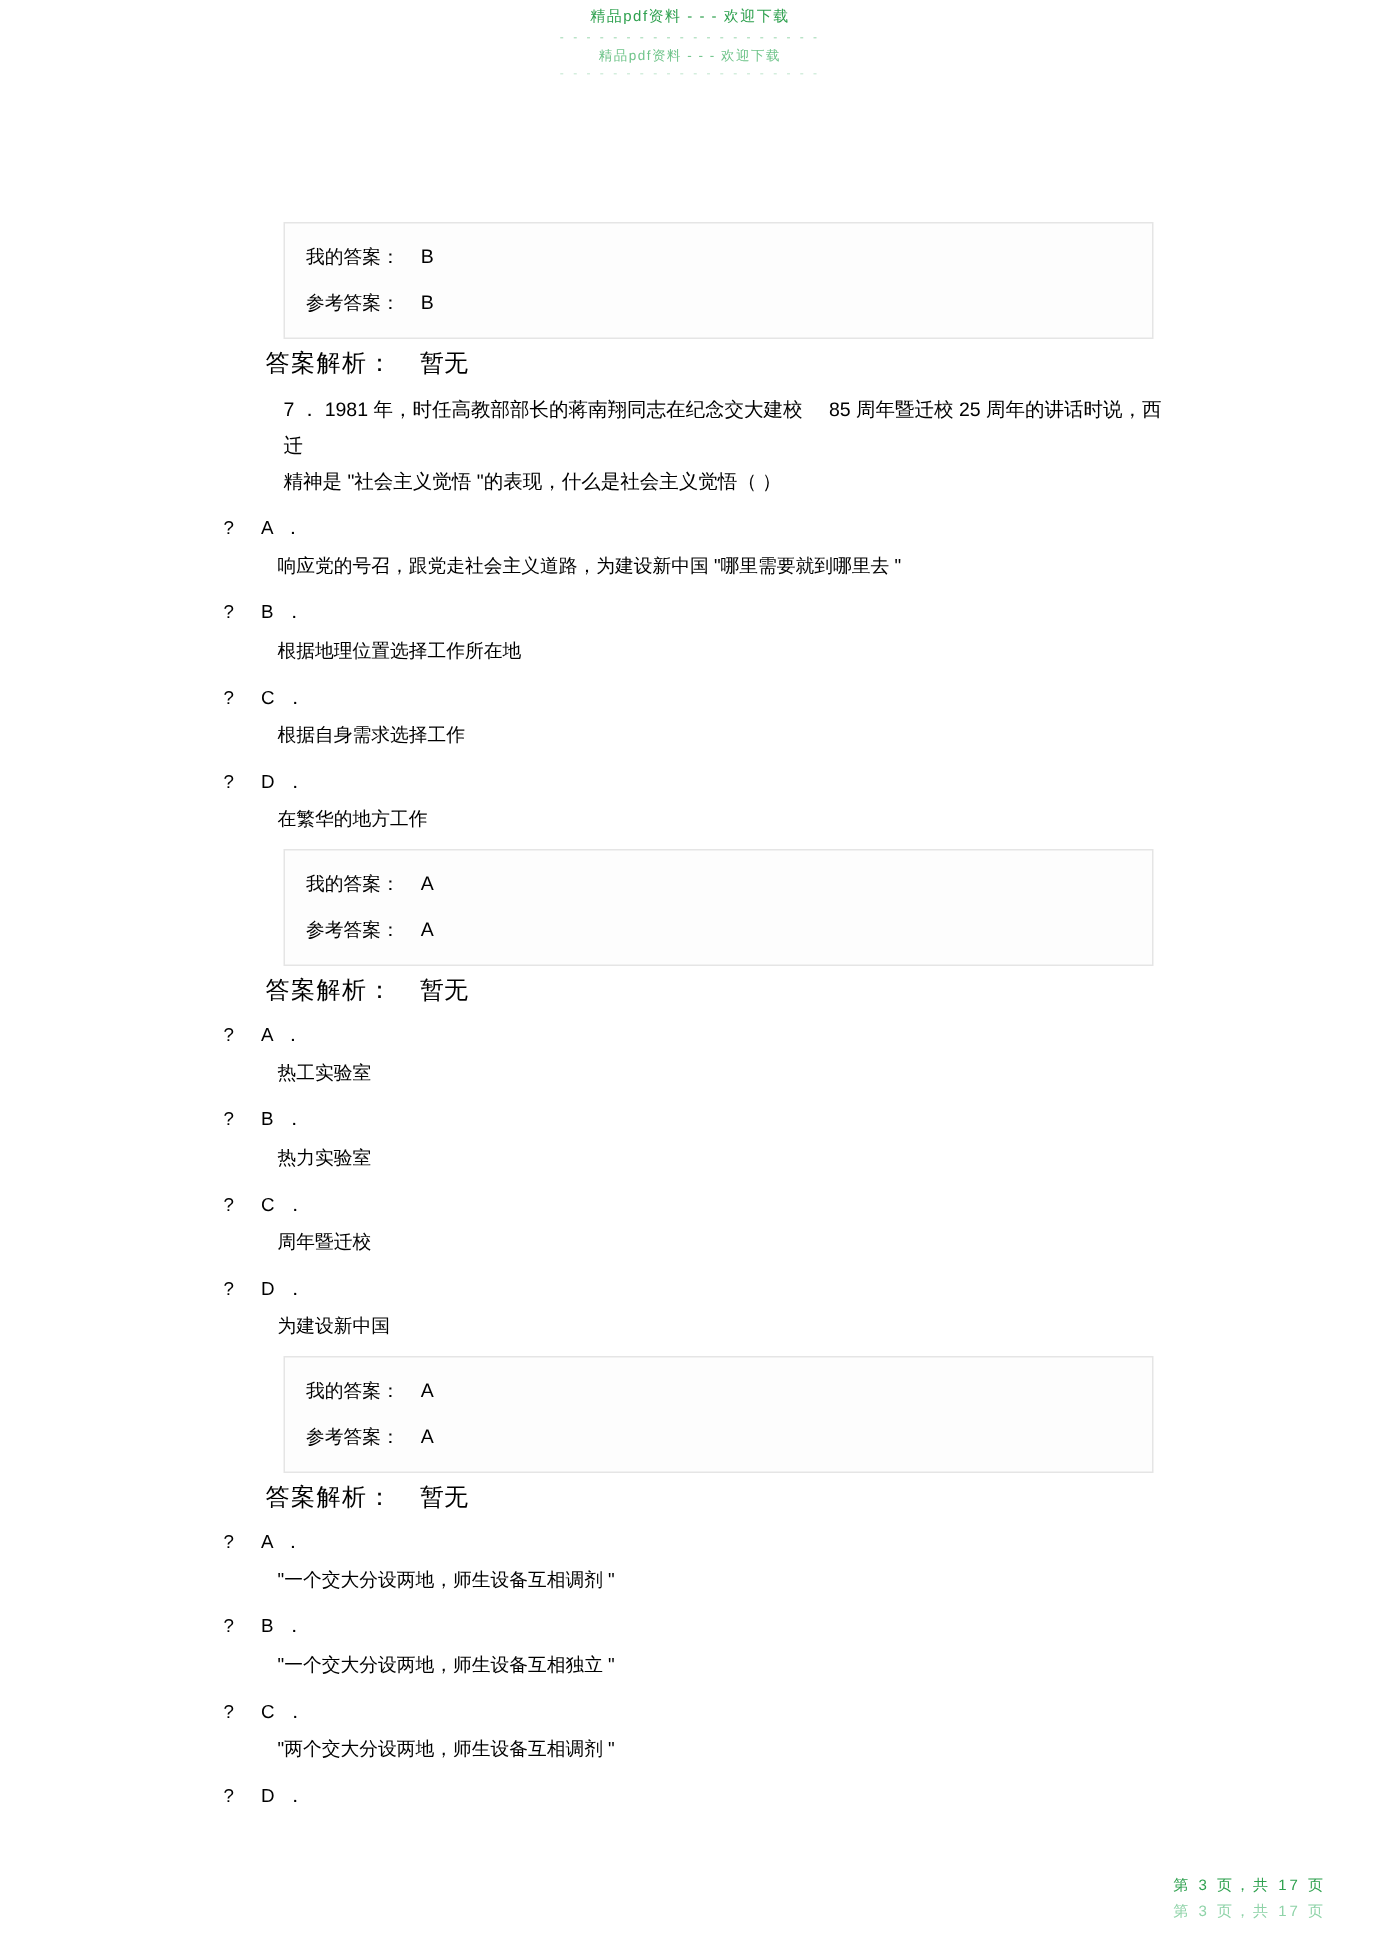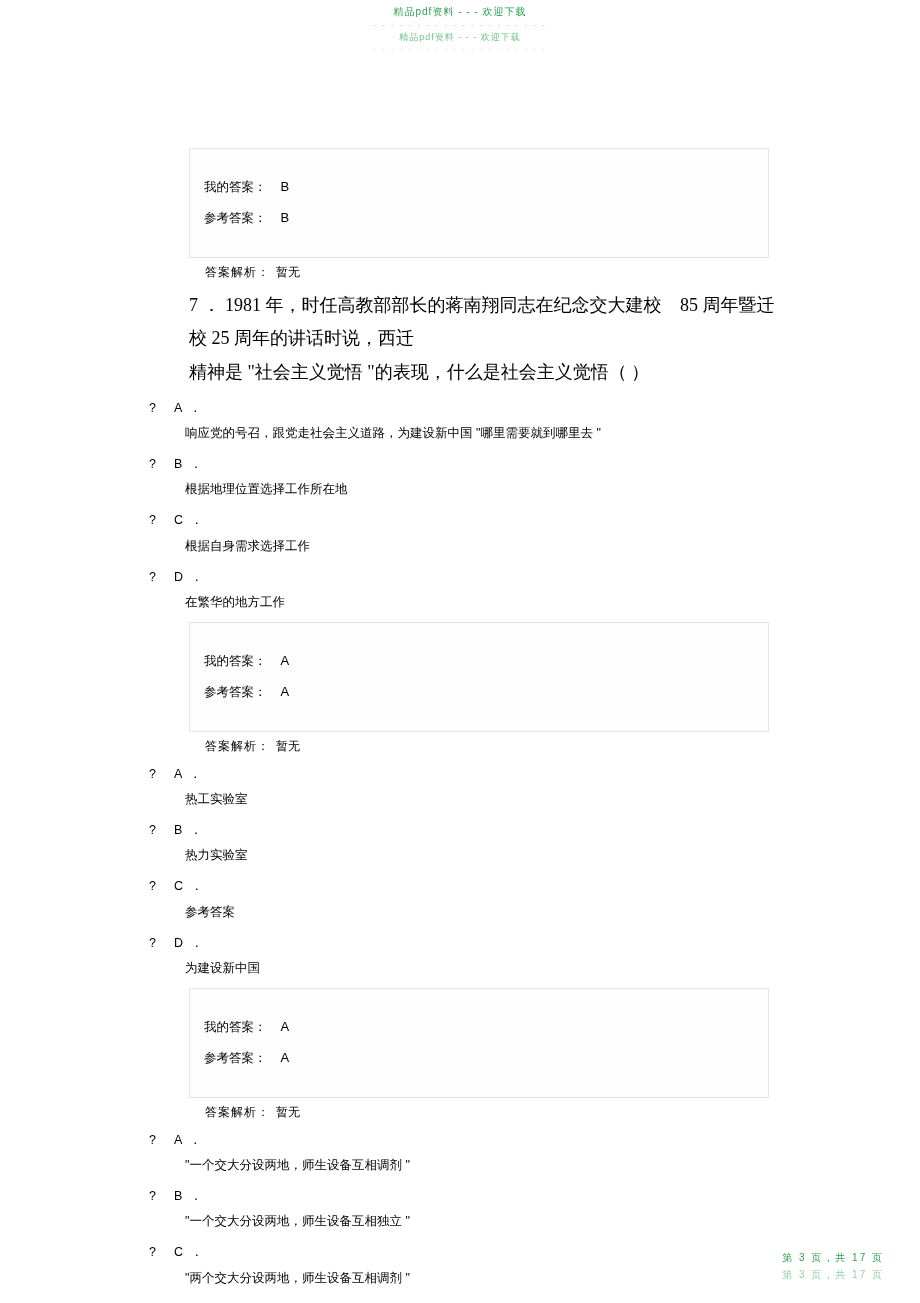--- a/index.html
+++ b/index.html
@@ -42,49 +42,48 @@
     position: absolute;
     top: 148px;
     left: 141px;
     width: 640px;
     font-size: 12px;
   }
 
   .answer-box {
     border: 1px solid #e5e5e5;
     background: #fdfdfd;
-    padding: 26px 14px;
+    padding: 10px 14px;
     margin-bottom: 6px;
     margin-left: 48px;
     width: 580px;
     box-sizing: border-box;
   }
   .answer-row {
     display: flex;
     gap: 14px;
     align-items: baseline;
     padding: 4px 0;
   }
   .answer-row.mb { margin-bottom: 6px; }
   .ans-label { font-size: 12.5px; }
   .ans-value { font-size: 13px; font-family: Arial, sans-serif; }
 
   .analysis-line {
-    margin: 6px 0 8px 64px;
-    display: flex;
-    gap: 6px;
-    font-size: 12px;
+    margin: 6px 0 8px 36px;
+    display: flex;
+    gap: 18px;
+    font-size: 16px;
   }
   .analysis-line .an-label { letter-spacing: 1px; }
 
   .question-stem {
     margin: 0 0 8px 48px;
     line-height: 1.85;
-    font-size: 18px;
-    font-family: Liberation Serif, serif;
+    font-size: 13px;
   }
   .question-stem .spacer { display: inline-block; width: 14px; }
 
   .option {
     margin: 8px 0 8px 0;
     font-size: 12.5px;
     line-height: 1.85;
   }
   .option .opt-head {
     display: flex;
@@ -198,21 +197,21 @@
           <span class="qmark">?</span>
           <span class="letter">B ．</span>
         </div>
       <div class="opt-text">热力实验室</div>
     </div>
     <div class="option">
       <div class="opt-head">
           <span class="qmark">?</span>
           <span class="letter">C ．</span>
         </div>
-      <div class="opt-text">参考答案</div>
+      <div class="opt-text">周年暨迁校</div>
     </div>
     <div class="option">
       <div class="opt-head">
           <span class="qmark">?</span>
           <span class="letter">D ．</span>
         </div>
       <div class="opt-text">为建设新中国</div>
     </div>
 
     <div class="answer-box">

